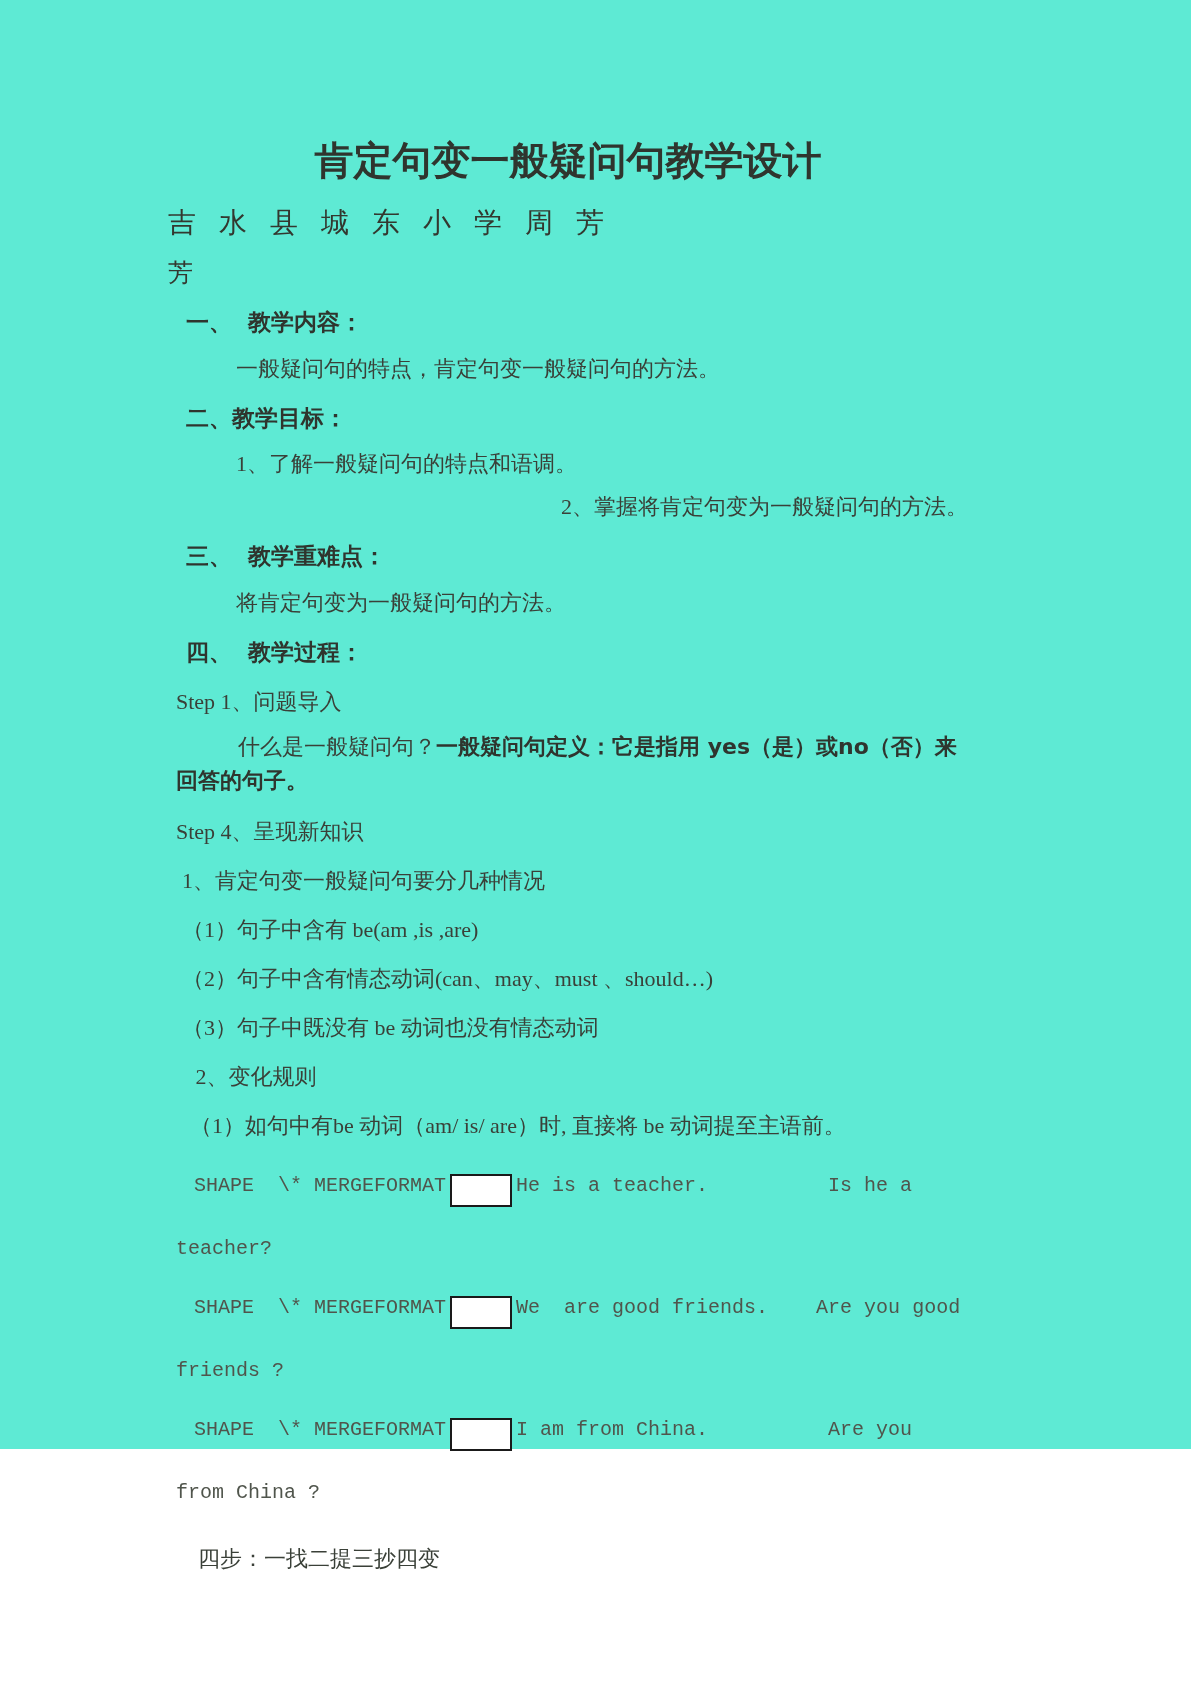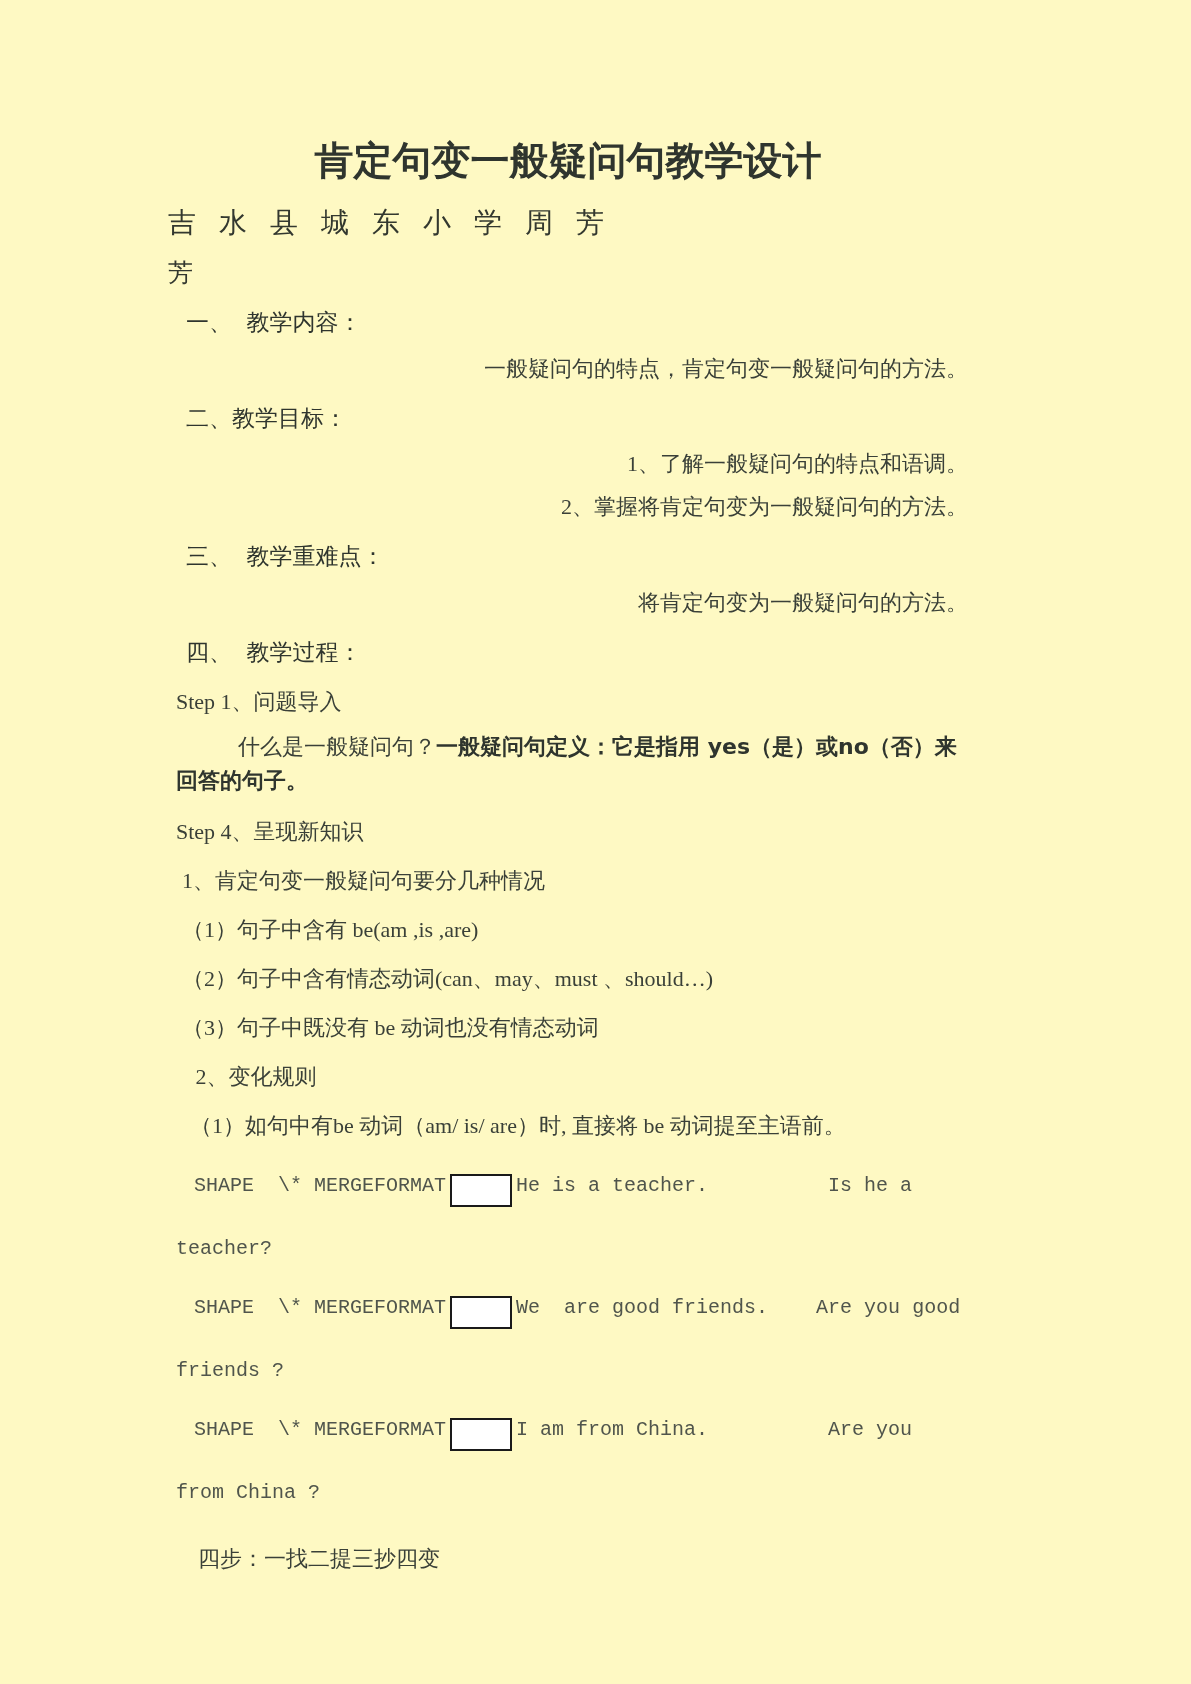--- a/index.html
+++ b/index.html
@@ -10,25 +10,25 @@
   body {
     width: 1191px;
     height: 1684px;
     font-family: "Liberation Serif", "DejaVu Serif", serif;
     color: #33382f;
     position: relative;
     overflow: hidden;
   }
   .page {
     width: 1191px;
-    height: 1684px;
+    height: 1449px;
     box-sizing: border-box;
     padding: 0;
     position: relative;
-    background: #fef9c3;
+    background: #5eead4;
   }
   
   .content {
     position: absolute;
     left: 168px;
     top: 0;
     width: 800px;
   }
 
   .doc-title {
@@ -58,39 +58,38 @@
     font-size: 25px;
     line-height: 1.35;
     text-align: left;
     color: #33382f;
     margin: 0;
     padding-top: 14px;
   }
 
   .h2 {
     font-family: "DejaVu Sans", sans-serif;
-    font-weight: normal;
+    font-weight: bold;
     font-size: 23px;
     line-height: 1.5;
     color: #2f352e;
     margin: 0;
     padding-top: 16px;
     padding-left: 18px;
     white-space: pre;
   }
 
   .para {
     font-size: 22px;
     line-height: 1.5;
     color: #3a4038;
     margin: 0;
     padding-top: 12px;
     padding-left: 68px;
     white-space: pre-wrap;
-    text-align: right;
   }
 
   .para-tight {
     font-size: 22px;
     line-height: 1.5;
     color: #3a4038;
     margin: 0;
     padding-top: 10px;
     padding-left: 68px;
     white-space: pre-wrap;

